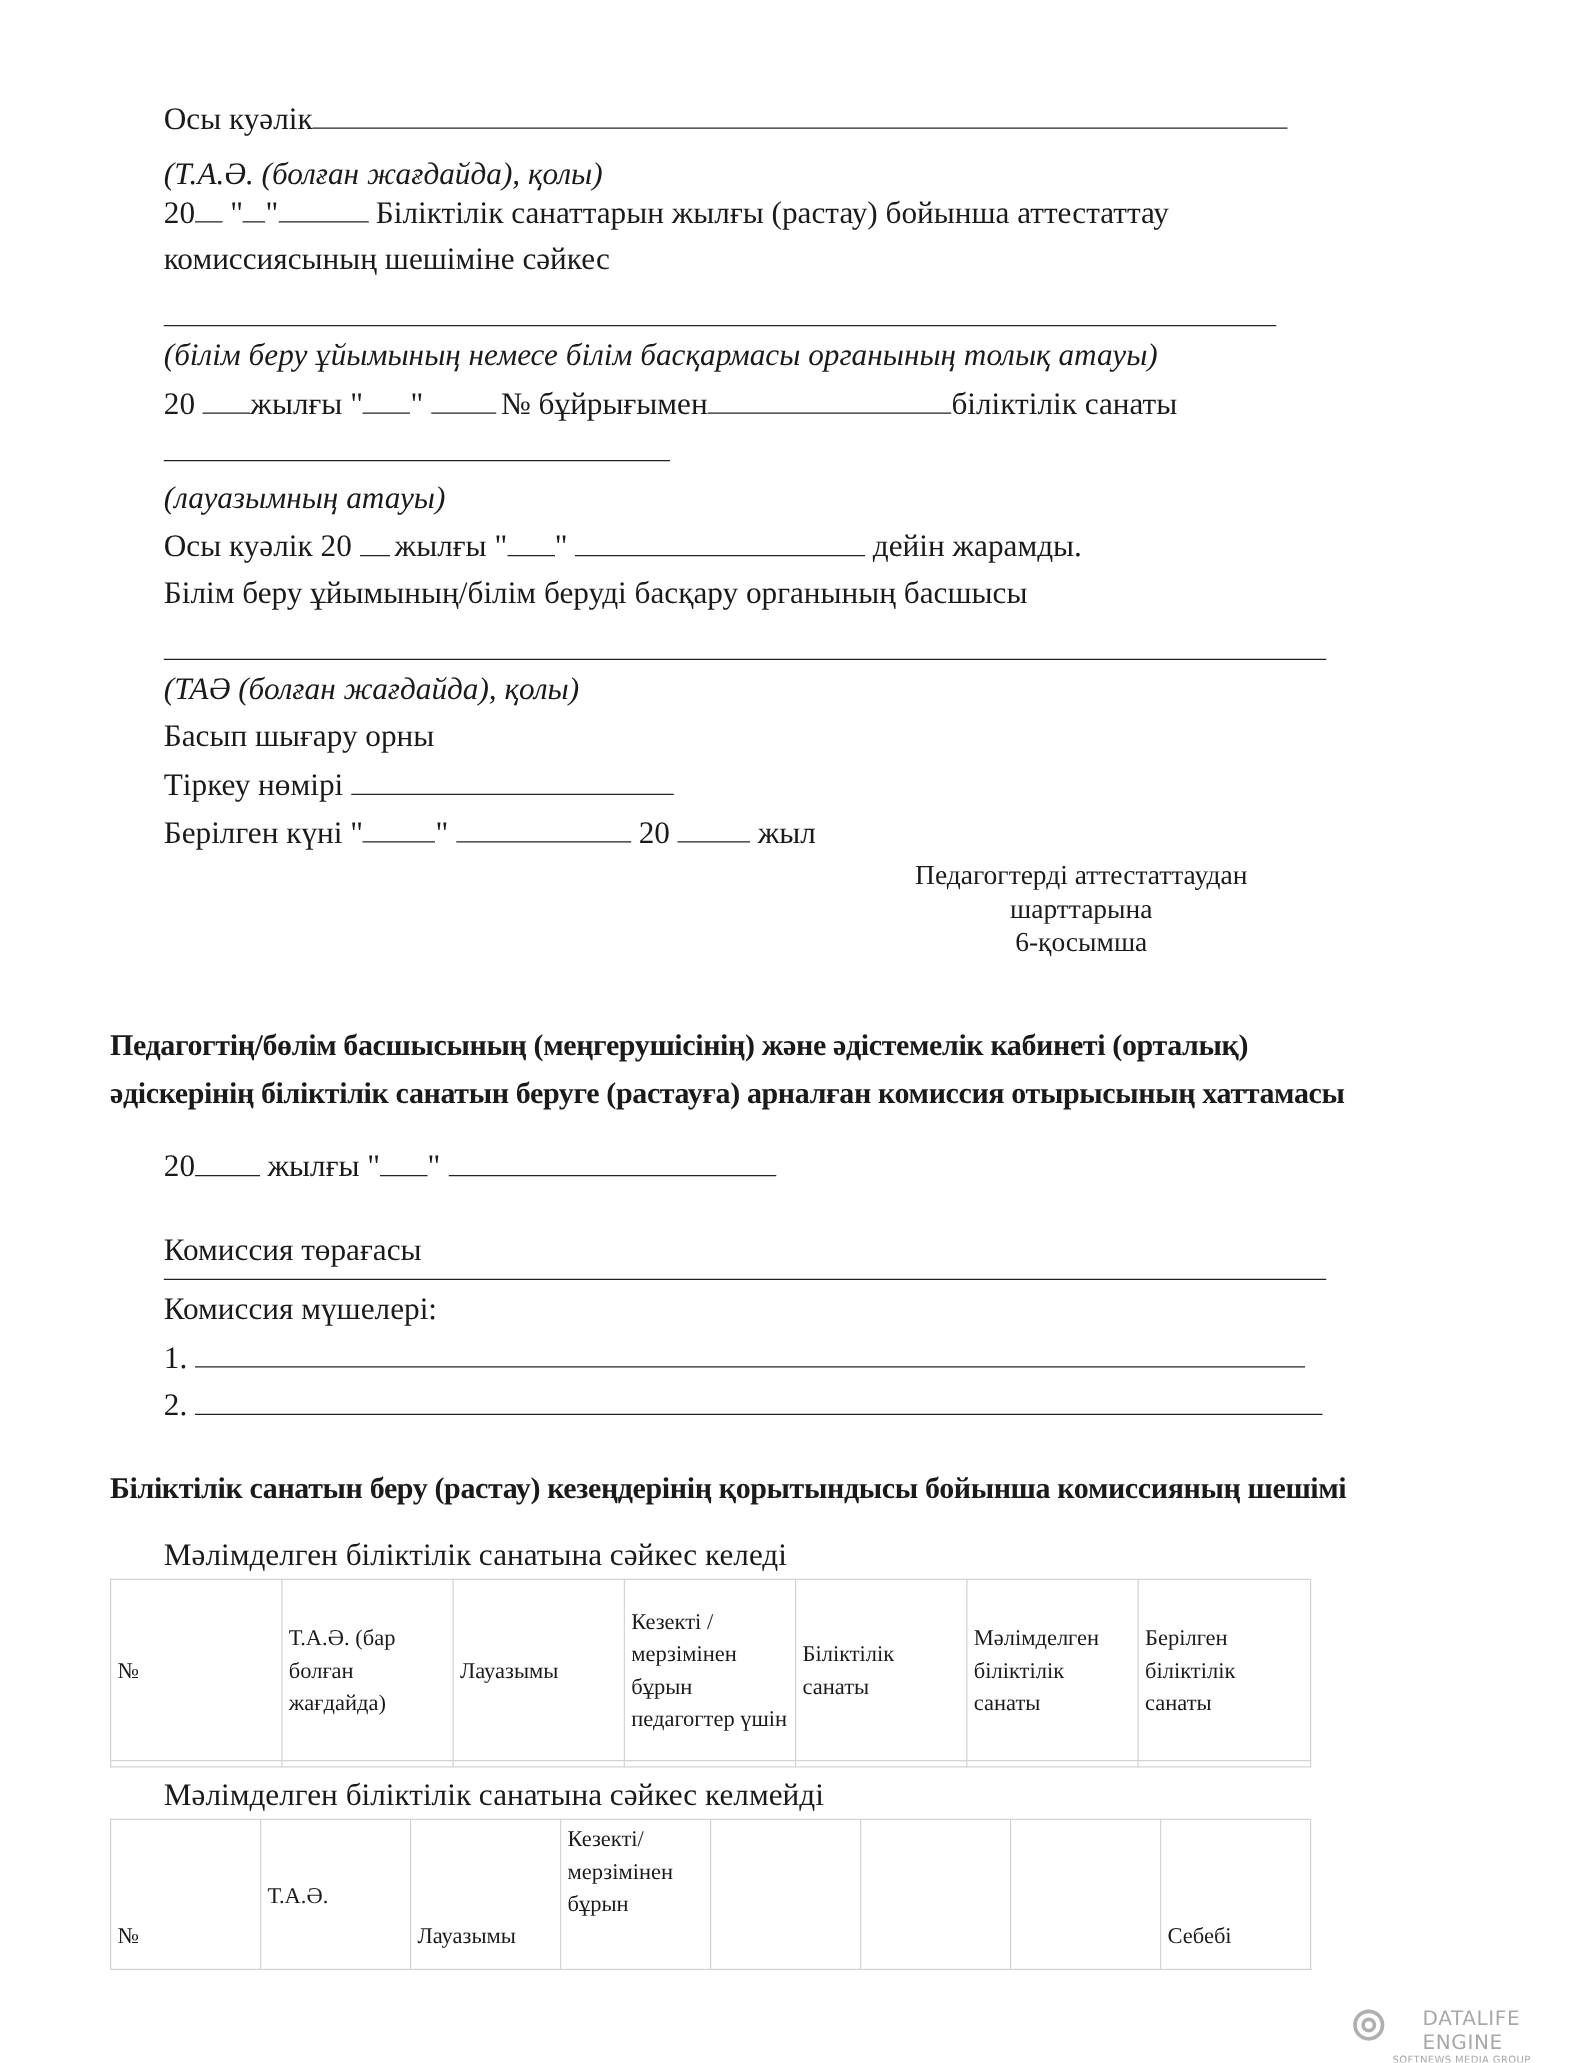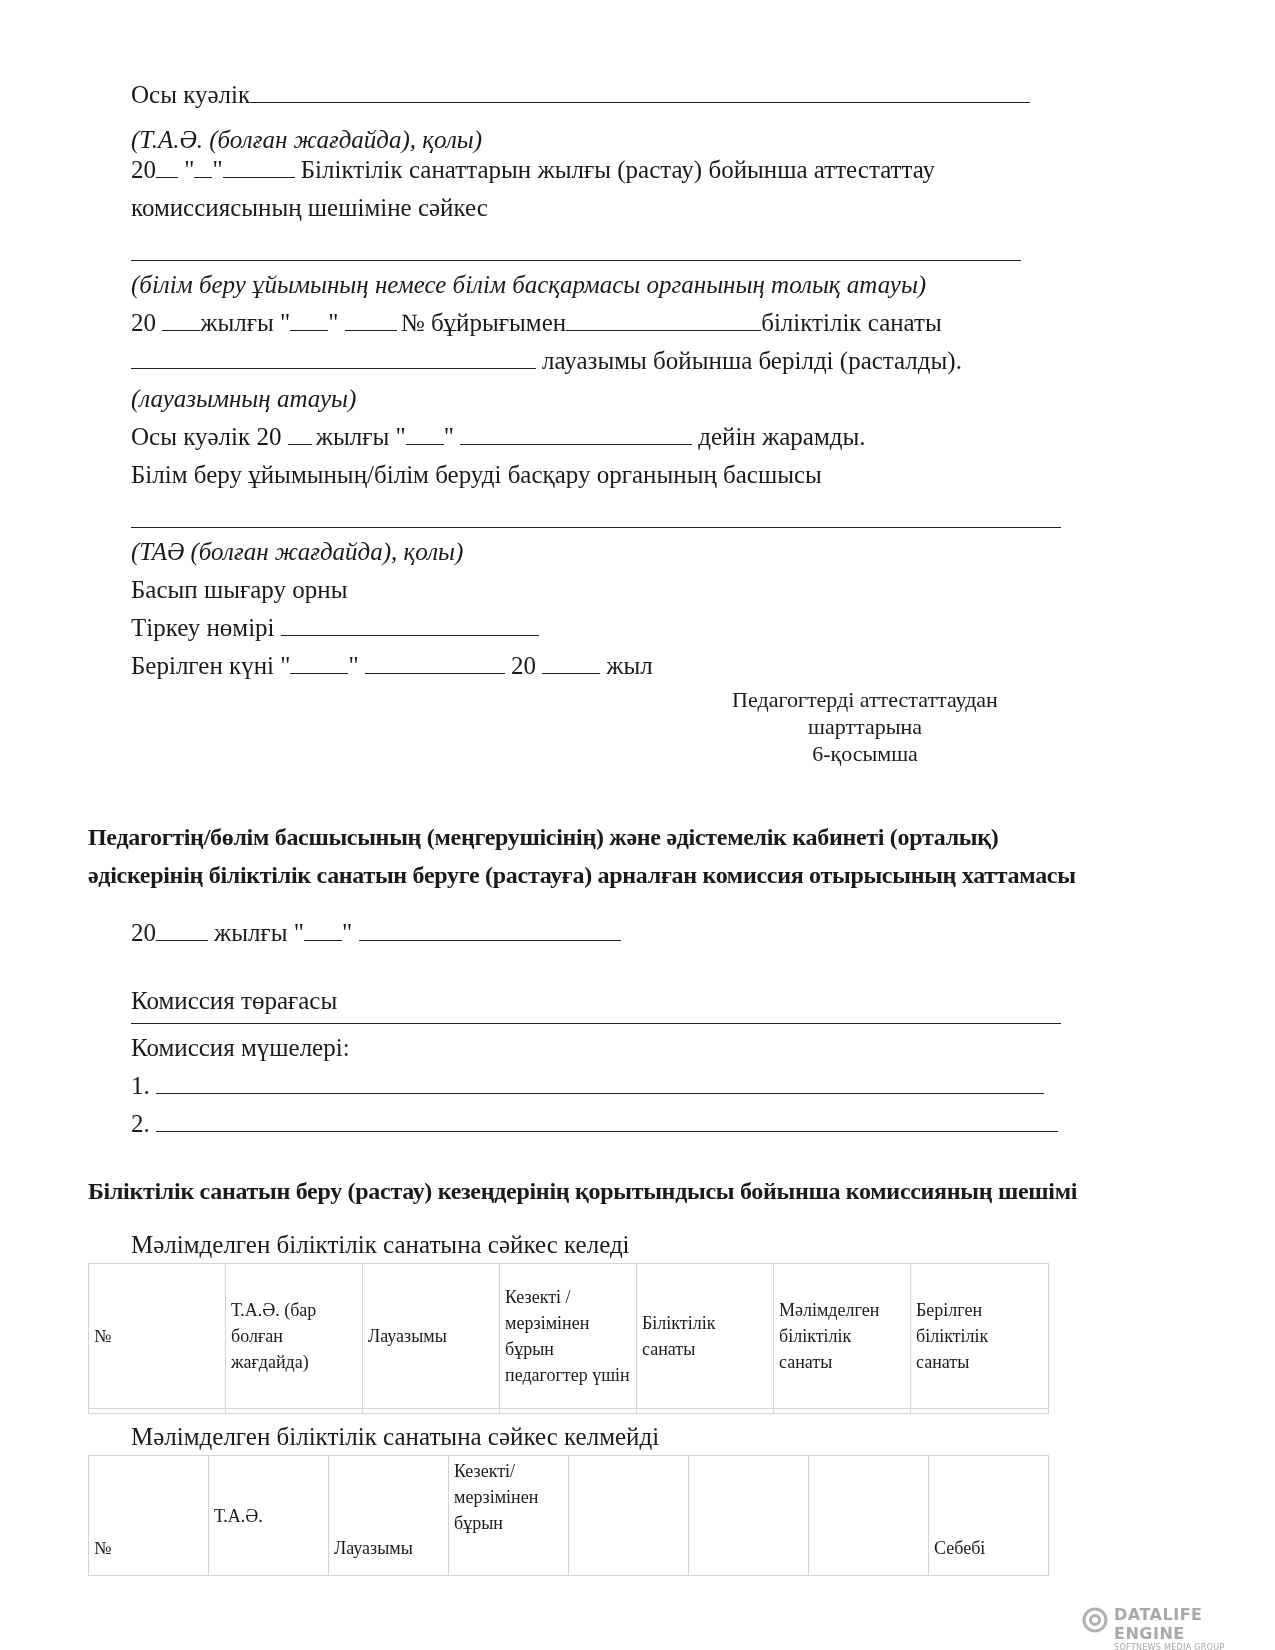--- a/index.html
+++ b/index.html
@@ -7,41 +7,41 @@
          font-family:"Liberation Serif", serif; color:#1a1a1a; }
   .line { position:absolute; left:131px; font-size:25px; line-height:30px; white-space:nowrap; }
   .it { font-style:italic; }
   .rule { position:absolute; height:0; border-bottom:1.5px solid #222; }
   .u { display:inline-block; border-bottom:1.5px solid #222; height:22px; vertical-align:baseline; margin:0 2px; }
   .annex { position:absolute; left:705px; width:320px; text-align:center; font-size:22px; line-height:27px; }
   .heading { position:absolute; left:88px; font-weight:bold; font-size:24px; line-height:38px; white-space:nowrap; letter-spacing:-0.3px; }
   table.grid { position:absolute; border-collapse:collapse; font-size:18px; line-height:26px; table-layout:fixed; }
   table.grid td { border:1.5px solid #d4d4d4; vertical-align:middle; padding:2px 5px; }
   .wm { position:absolute; left:1082px; top:1605px; color:#a8a8a8; font-family:"DejaVu Sans", sans-serif; }
-  .wm-title { font-weight:bold; font-size:16px; letter-spacing:0.5px; }
+  .wm-title { font-weight:normal; font-size:16px; letter-spacing:0.5px;margin-left:24px; }
   .wm-sub { font-size:8px; letter-spacing:0.3px; }
 </style>
 </head>
 <body>
 
 <div class="line" style="top:80px;">
   <span>Осы куәлік</span><span class="u" style="width:780px;margin-left:0;"></span>
 </div>
 <div class="line it" style="top:125px;">(Т.А.Ә. (болған жағдайда), қолы)</div>
 <div class="line" style="top:155px;">
   <span>20</span><span class="u" style="width:22px;margin:0;"></span>&nbsp;"<span class="u" style="width:18px;margin:0;"></span>"<span class="u" style="width:72px;margin:0 6px 0 0;"></span><span>Біліктілік санаттарын жылғы (растау) бойынша аттестаттау</span>
 </div>
 <div class="line" style="top:193px;">комиссиясының шешіміне сәйкес</div>
 <div class="rule" style="left:131px;top:260px;width:890px;"></div>
 <div class="line it" style="top:270px;">(білім беру ұйымының немесе білім басқармасы органының толық атауы)</div>
 <div class="line" style="top:308px;">
   <span>20</span>&nbsp;<span class="u" style="width:38px;margin:0;"></span><span>жылғы</span> "<span class="u" style="width:38px;margin:0;"></span>" <span class="u" style="width:52px;margin:0 4px 0 0;"></span><span>№ бұйрығымен</span><span class="u" style="width:195px;margin:0;"></span><span>біліктілік санаты</span>
 </div>
 <div class="line" style="top:346px;">
-  <span class="u" style="width:405px;margin:0 6px 0 0;"></span><span>лауазымы бойынша берілді (расталды).</span>
+  <span class="u" style="width:405px;margin:0 6px 0 0;"></span>
 </div>
 <div class="line it" style="top:384px;">(лауазымның атауы)</div>
 <div class="line" style="top:422px;">
   <span>Осы куәлік 20</span>&nbsp;<span class="u" style="width:24px;margin:0 4px 0 0;"></span><span>жылғы</span> "<span class="u" style="width:38px;margin:0;"></span>" <span class="u" style="width:232px;margin:0 6px 0 0;"></span><span>дейін жарамды.</span>
 </div>
 <div class="line" style="top:460px;">Білім беру ұйымының/білім беруді басқару органының басшысы</div>
 <div class="rule" style="left:131px;top:527px;width:930px;"></div>
 <div class="line it" style="top:537px;">(ТАӘ (болған жағдайда), қолы)</div>
 <div class="line" style="top:575px;">Басып шығару орны</div>
 <div class="line" style="top:613px;">

